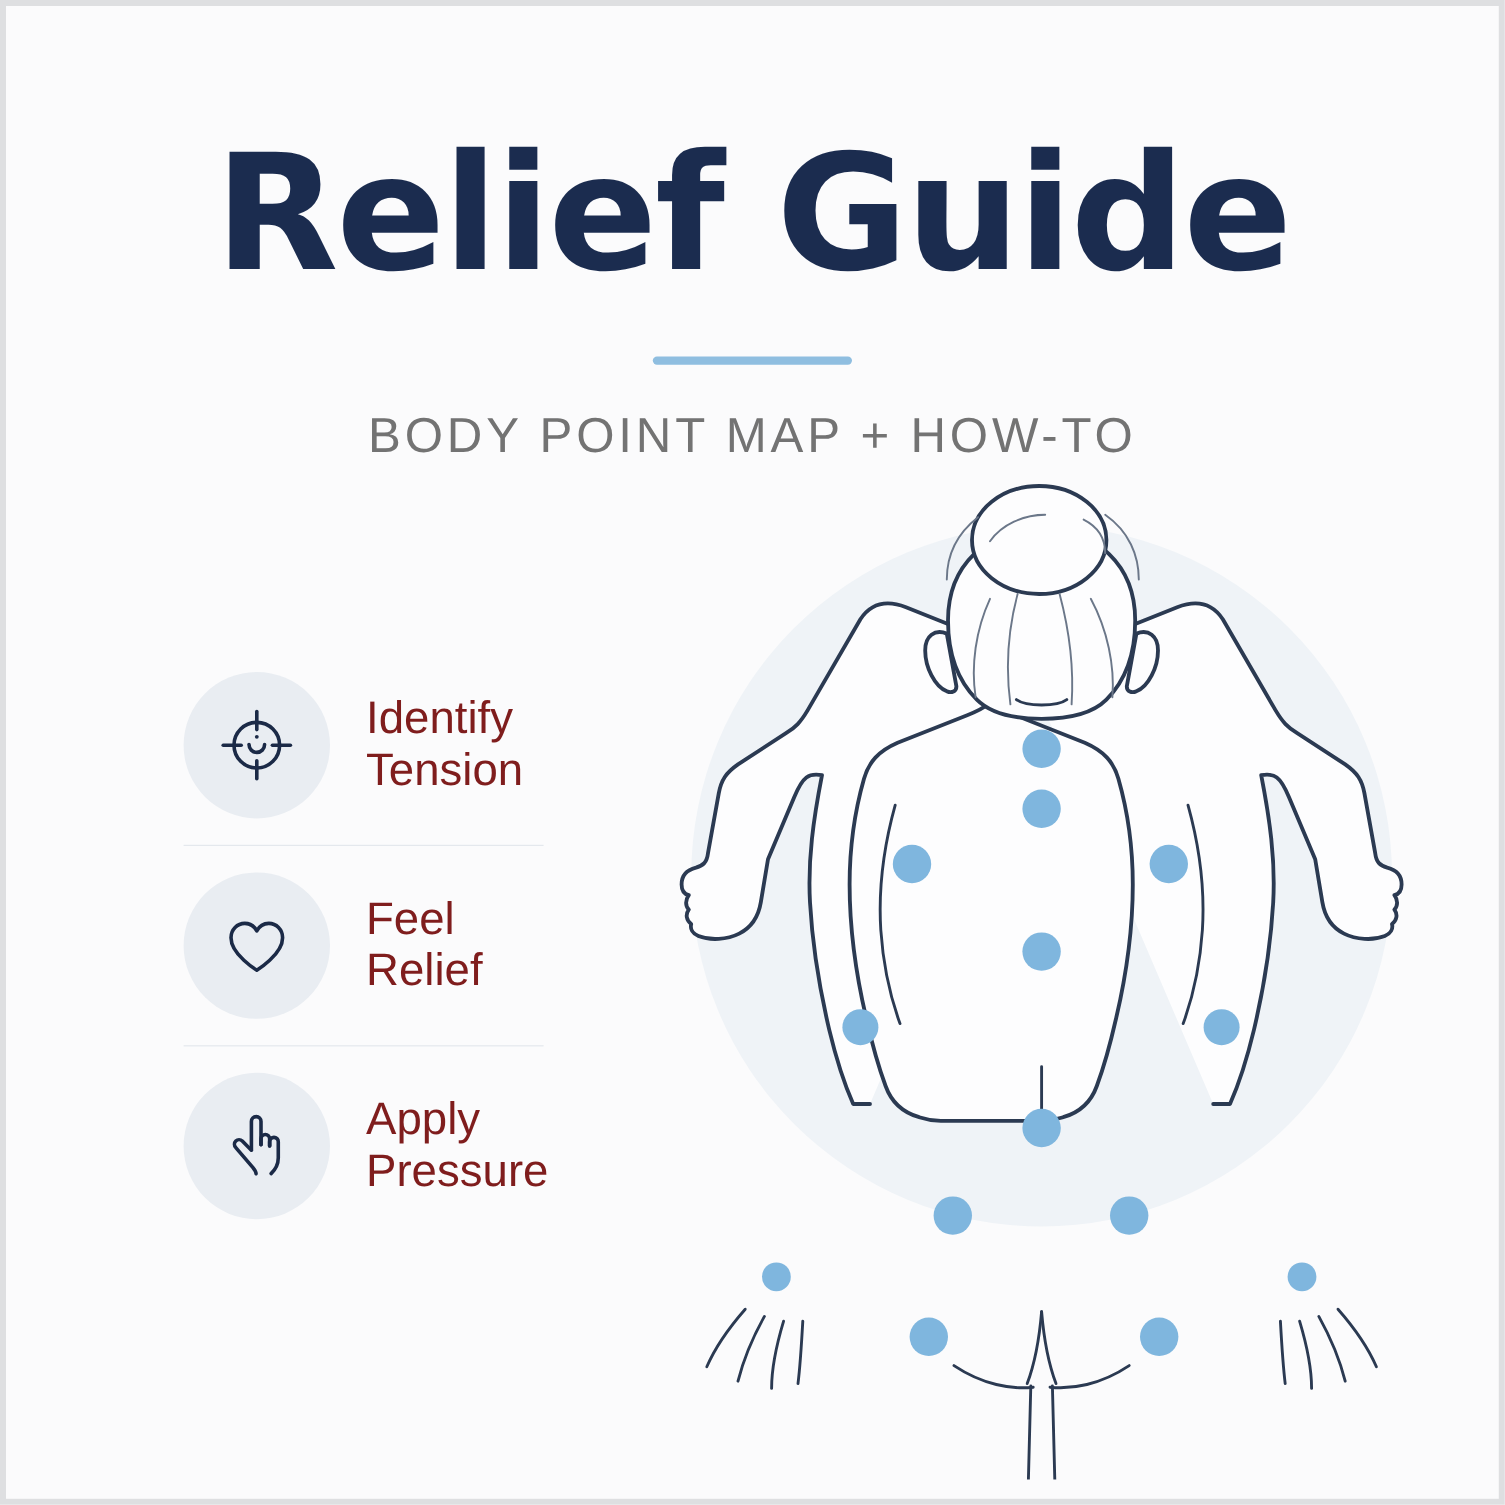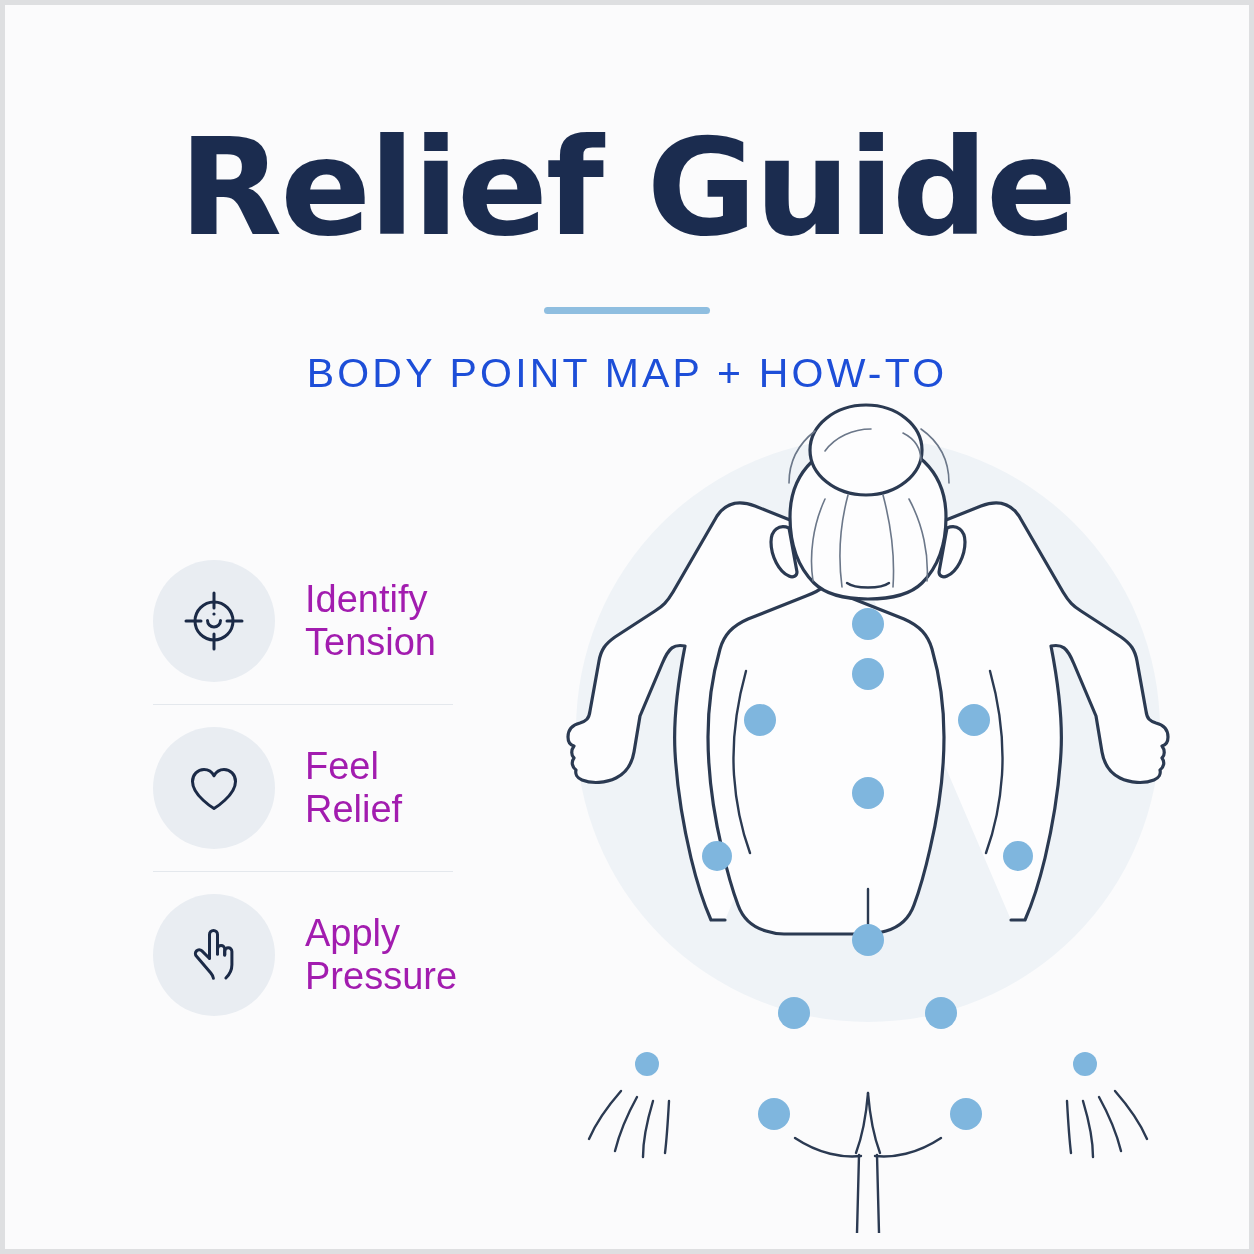--- a/index.html
+++ b/index.html
@@ -20,21 +20,21 @@
 
   
   .header {
     position: absolute;
     left: 0;
     top: 0;
     width: 100%;
     text-align: center;
   }
   .title {
-    margin: 12px;
+    margin: 2px;
     padding-top: 104px;
     font-family: "DejaVu Sans", sans-serif;
     font-weight: 700;
     font-size: 134px;
     line-height: 1.0;
     letter-spacing: -2px;
     color: #1b2c4f;
   }
   .title-rule {
     width: 166px;
@@ -43,21 +43,21 @@
     background: #8fbee0;
     margin: 52px auto 0 auto;
   }
   .subtitle {
     margin: 0;
     padding-top: 36px;
     font-family: "Liberation Sans", sans-serif;
     font-weight: 400;
     font-size: 41px;
     letter-spacing: 3.2px;
-    color: #1d4ed8;
+    color: #737373;
   }
 
   
   .steps {
     position: absolute;
     left: 148px;
     top: 533px;
     width: 300px;
   }
   .step {
@@ -75,21 +75,21 @@
     background: #e9edf2;
     display: flex;
     align-items: center;
     justify-content: center;
   }
   .step-icon svg { display: block; }
   .step-label {
     font-family: "Liberation Sans", sans-serif;
     font-size: 38px;
     line-height: 1.13;
-    color: #a21caf;
+    color: #7f1d1d;
     white-space: pre-line;
   }
 
   
   .bodymap {
     position: absolute;
     left: 548px;
     top: 398px;
     width: 630px;
     height: 830px;

